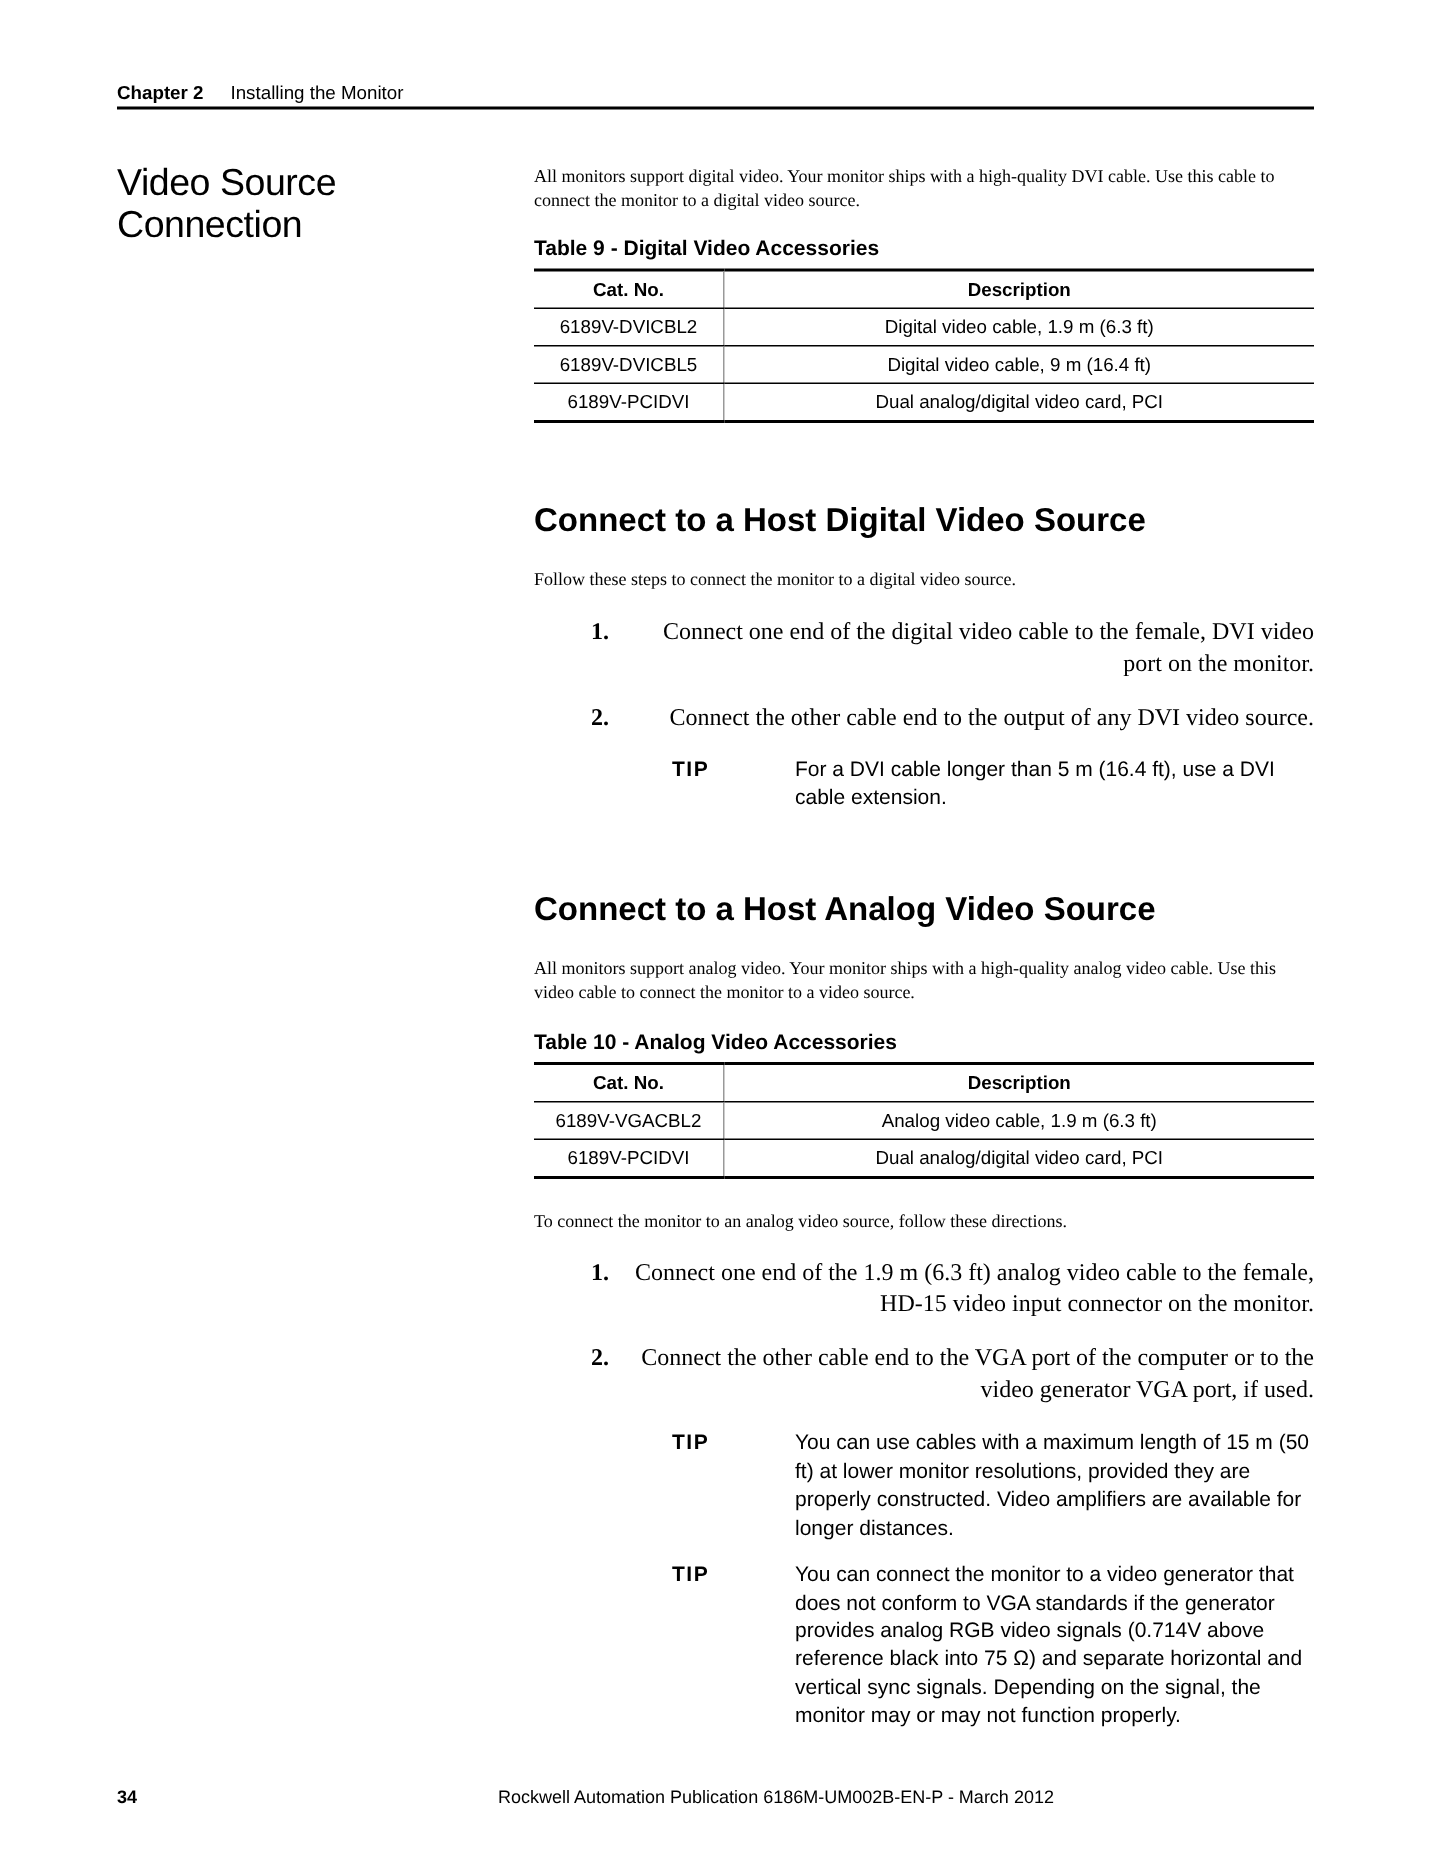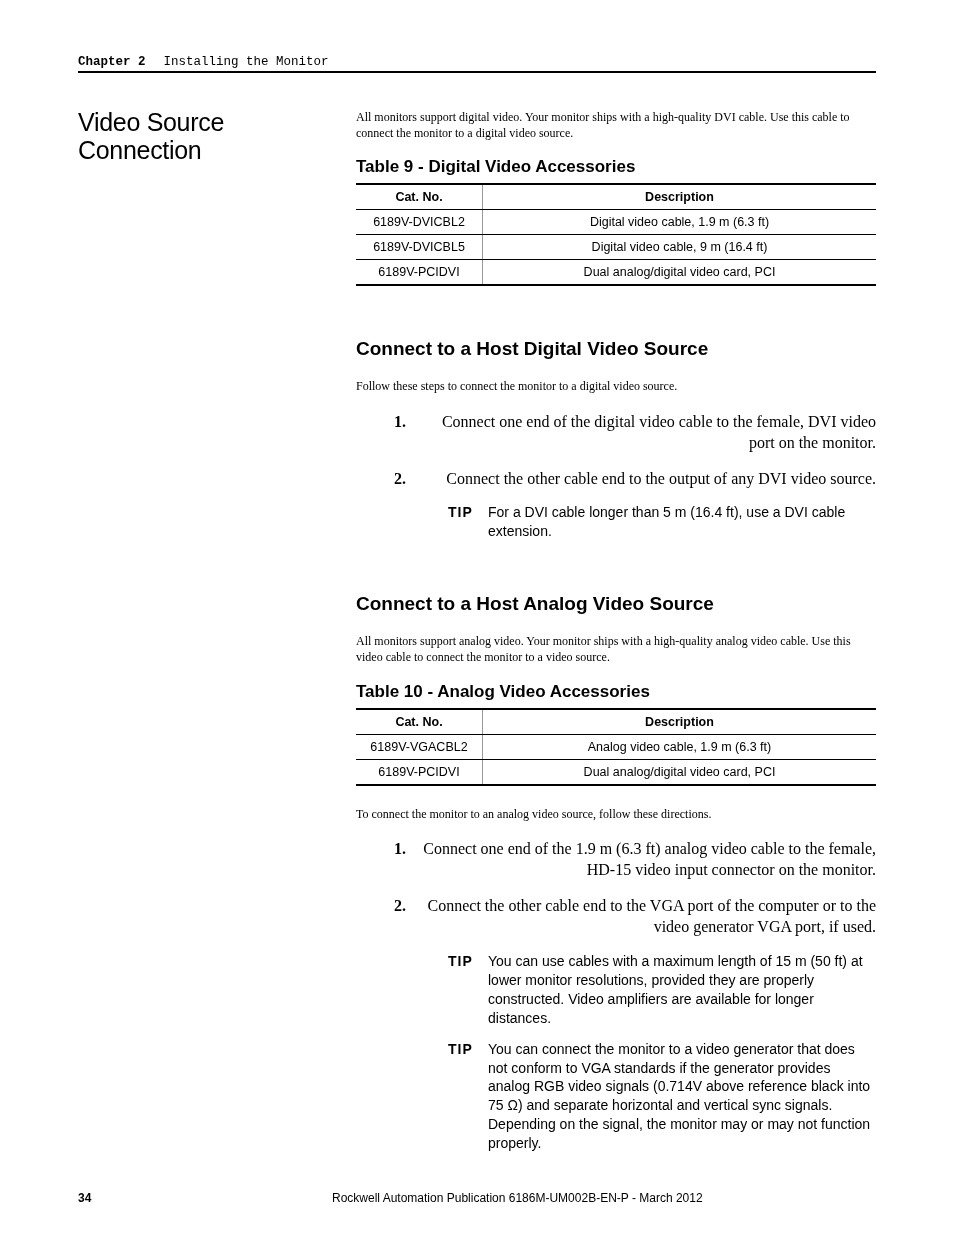--- a/index.html
+++ b/index.html
@@ -13,21 +13,21 @@
   .page {
     width: 954px;
     height: 1235px;
     position: relative;
     box-sizing: border-box;
     padding: 55px 78px 40px 78px;
   }
   .running-head {
     display: flex;
     gap: 18px;
-    font-family: Liberation Mono, monospace;
+    font-family: Liberation Sans, sans-serif;
     font-size: 12.5px;
     margin-bottom: 2px;
   }
   .running-head .chap { font-weight: 700; }
   .running-head .title { font-weight: 400; }
   .head-rule {
     border: none;
     border-top: 2px solid #000;
     margin: 0 0 36px 0;
   }
@@ -48,27 +48,27 @@
     flex: 1 1 auto;
   }
   .body-p {
     font-size: 12px;
     line-height: 1.35;
     margin: 0 0 16px 0;
   }
   .sub-heading {
     font-family: "Myriad Pro", "Helvetica Neue", Arial, sans-serif;
     font-weight: 700;
-    font-size: 19px;
+    font-size: 22px;
     margin: 52px 0 18px 0;
   }
   .table-caption {
     font-family: "Myriad Pro", "Helvetica Neue", Arial, sans-serif;
     font-weight: 700;
-    font-size: 17px;
+    font-size: 14px;
     margin: 12px 0 6px 0;
   }
   table.data {
     border-collapse: collapse;
     width: 100%;
     font-family: "Myriad Pro", "Helvetica Neue", Arial, sans-serif;
     font-size: 12.5px;
   }
   table.data th, table.data td {
     text-align: center;
@@ -102,20 +102,21 @@
     margin-bottom: 14px;
     padding-left: 6px;
     text-align: right;
   }
   ol.steps li::marker {
     font-weight: 700;
   }
   .tip-row {
     display: flex;
     align-items: flex-start;
+    gap: 42px;
     margin: 6px 0 12px 92px;
     font-family: "Myriad Pro", "Helvetica Neue", Arial, sans-serif;
   }
   .tip-label {
     flex: 0 0 40px;
     font-weight: 700;
     letter-spacing: 1px;
     font-size: 14px;
     padding-top: 1px;
   }

